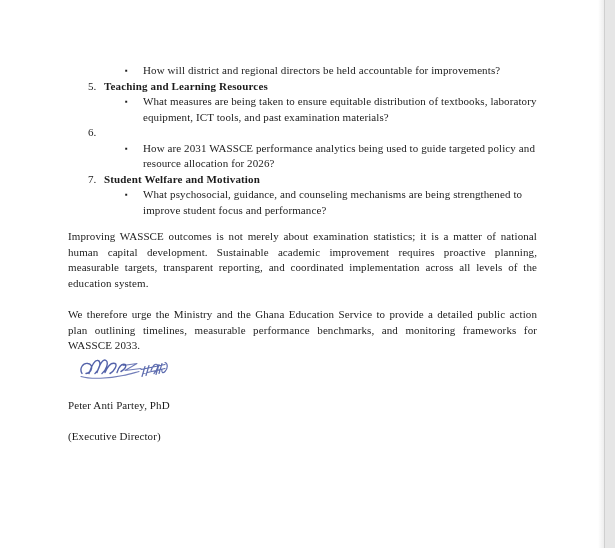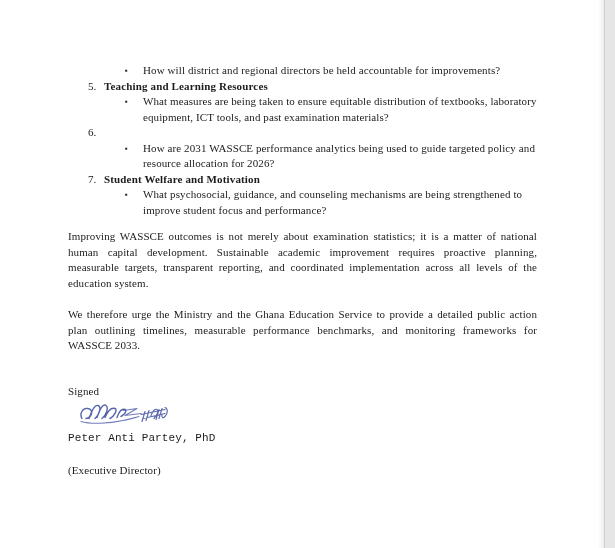--- a/index.html
+++ b/index.html
@@ -17,21 +17,21 @@
   .bullet-row{display:flex;margin-left:57px;}
   .marker{width:18px;flex:none;font-size:8px;}
   .bullet-text{flex:1;}
   .para{text-align:justify;}
   .para-1{margin-top:11px;}
   .para-2{margin-top:16px;}
   .para-3{margin-top:15px;text-align:left;}
   .signed{margin-top:30px;}
   .sig-wrap{margin-top:2px;margin-left:11px;width:104px;height:26px;position:relative;}
   .sig-wrap svg{display:block;}
-  .name-line{margin-top:4px;font-family:Liberation Mono, monospace;}
+  .name-line{margin-top:16px;}
   .title-line{margin-top:16px;}
   .page-shadow{
     position:absolute;top:0;right:11px;width:6px;height:548px;
     background:linear-gradient(to right, rgba(0,0,0,0), rgba(0,0,0,0.07));
   }
   .scroll-track{
     position:absolute;top:0;right:0;width:10px;height:548px;
     background:#e6e6e6;border-left:1px solid #cfcfcf;
   }
 </style>
@@ -72,21 +72,20 @@
     </div>
 
     <div class="bullet-row">
       <span class="marker">▪</span>
       <span class="bullet-text">What psychosocial, guidance, and counseling mechanisms are being strengthened to improve student focus and performance?</span>
     </div>
 
     <div class="para para-1">Improving WASSCE outcomes is not merely about examination statistics; it is a matter of national human capital development. Sustainable academic improvement requires proactive planning, measurable targets, transparent reporting, and coordinated implementation across all levels of the education system.</div>
     <div class="para para-2">We therefore urge the Ministry and the Ghana Education Service to provide a detailed public action plan outlining timelines, measurable performance benchmarks, and monitoring frameworks for WASSCE 2033.</div>
 
-    <div class="signed">Signed</div>
 
     <div class="sig-wrap">
       <svg width="104" height="26" viewBox="0 0 104 25" fill="none" xmlns="http://www.w3.org/2000/svg">
         <g fill="none" stroke-linecap="round" stroke-linejoin="round">
           <path stroke-width="1.4" opacity="0.9" d="M3,17 C0,12 4,6 9,7 C15,8 13,16 7,17 M10,17 C13,8 16,3 19,4 C23,5 20,14 16,17 M18,16 C21,7 24,2 27,4 C30,6 27,14 23,17 M26,16 C29,9 33,6 36,7 C39,8 35,15 31,17 M38,16 C40,10 43,7 46,8 C48,9 46,13 42,15" stroke="#4152a1"></path>
           <path stroke-width="1.1" opacity="0.75" d="M44,9 L58,7 L46,14 L62,12 M2,20 C12,23 30,22 44,19 C50,18 56,16 60,15" stroke="#4152a1"></path>
           <path stroke-width="1.2" opacity="0.85" d="M66,10 L63,20 M70,9 L67,19 M72,14 C74,9 76,7 78,8 C80,9 78,14 75,17 M80,8 L77,18 M83,7 L80,17 M62,13 L86,8 M64,17 L86,12 M86,6 C89,7 89,12 86,15 C84,17 82,16 83,13" stroke="#4152a1"></path>
         </g>
       </svg>
     </div>

